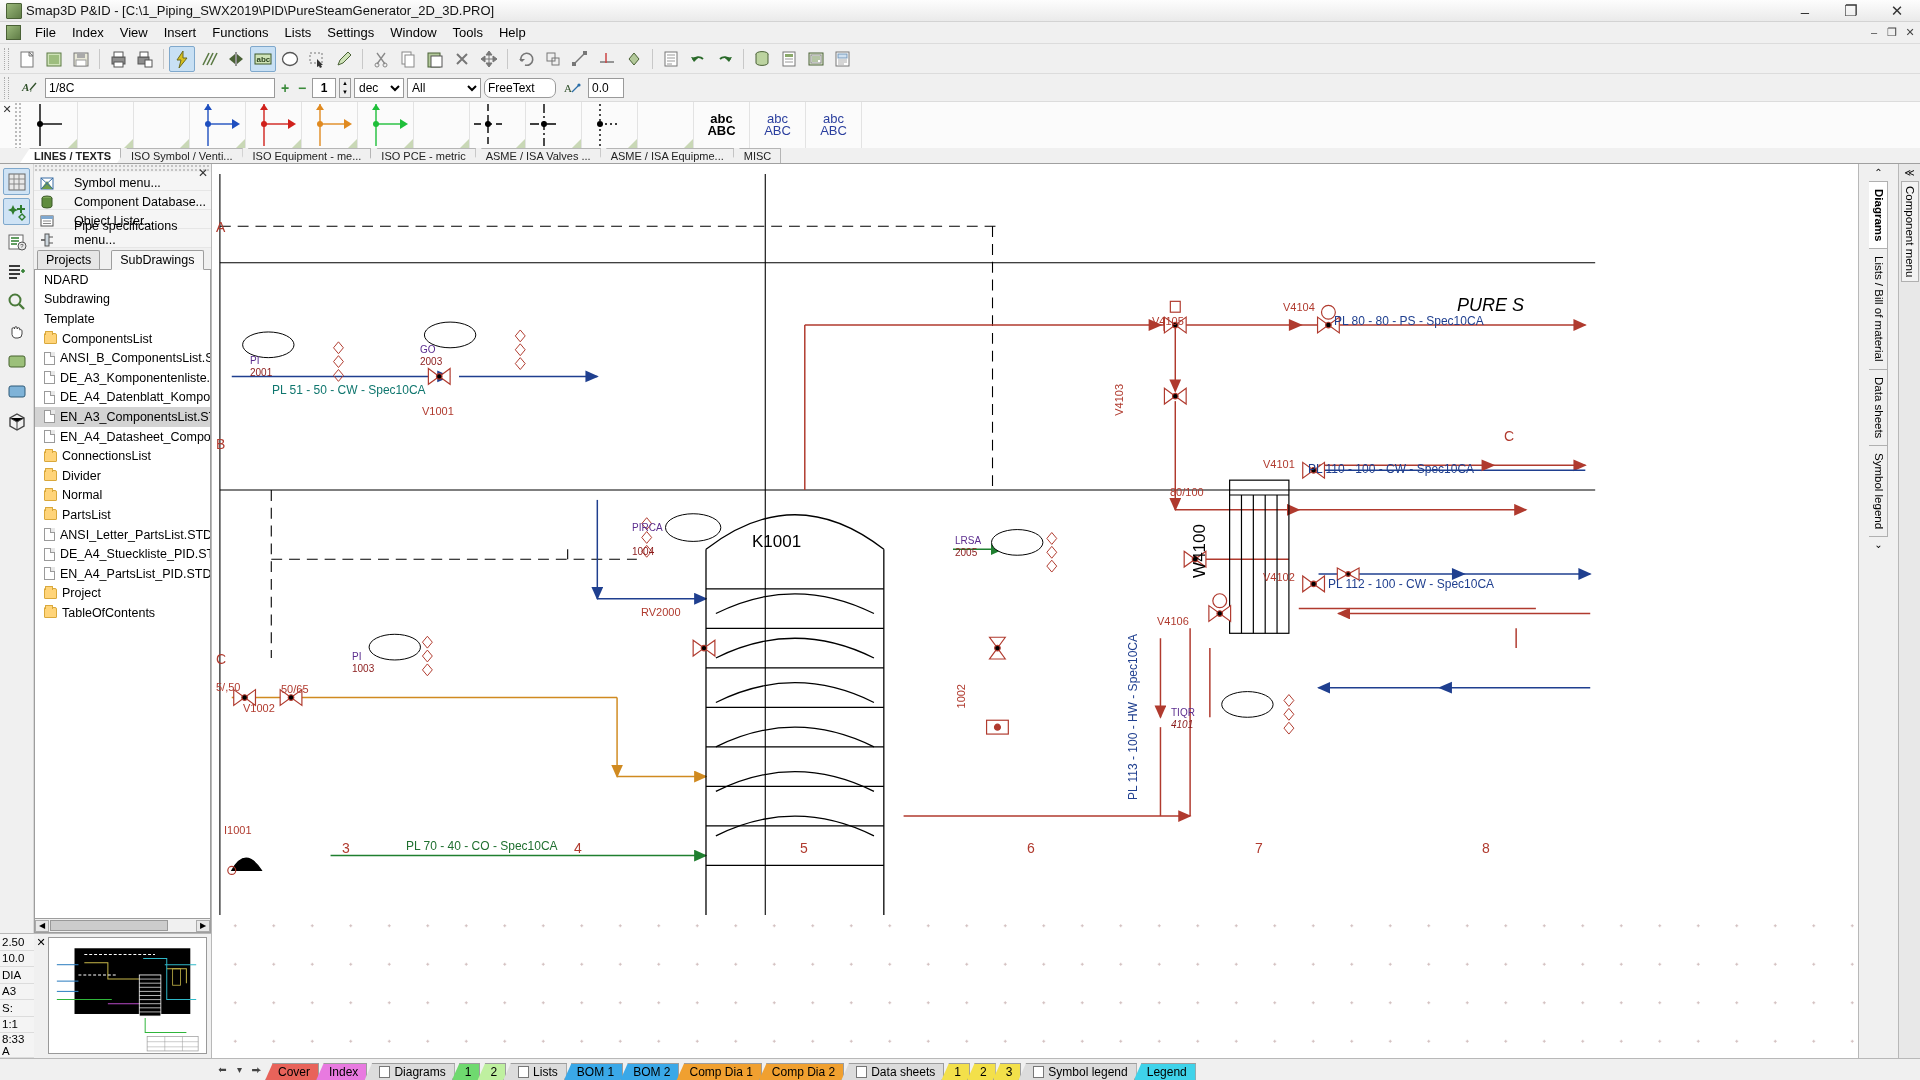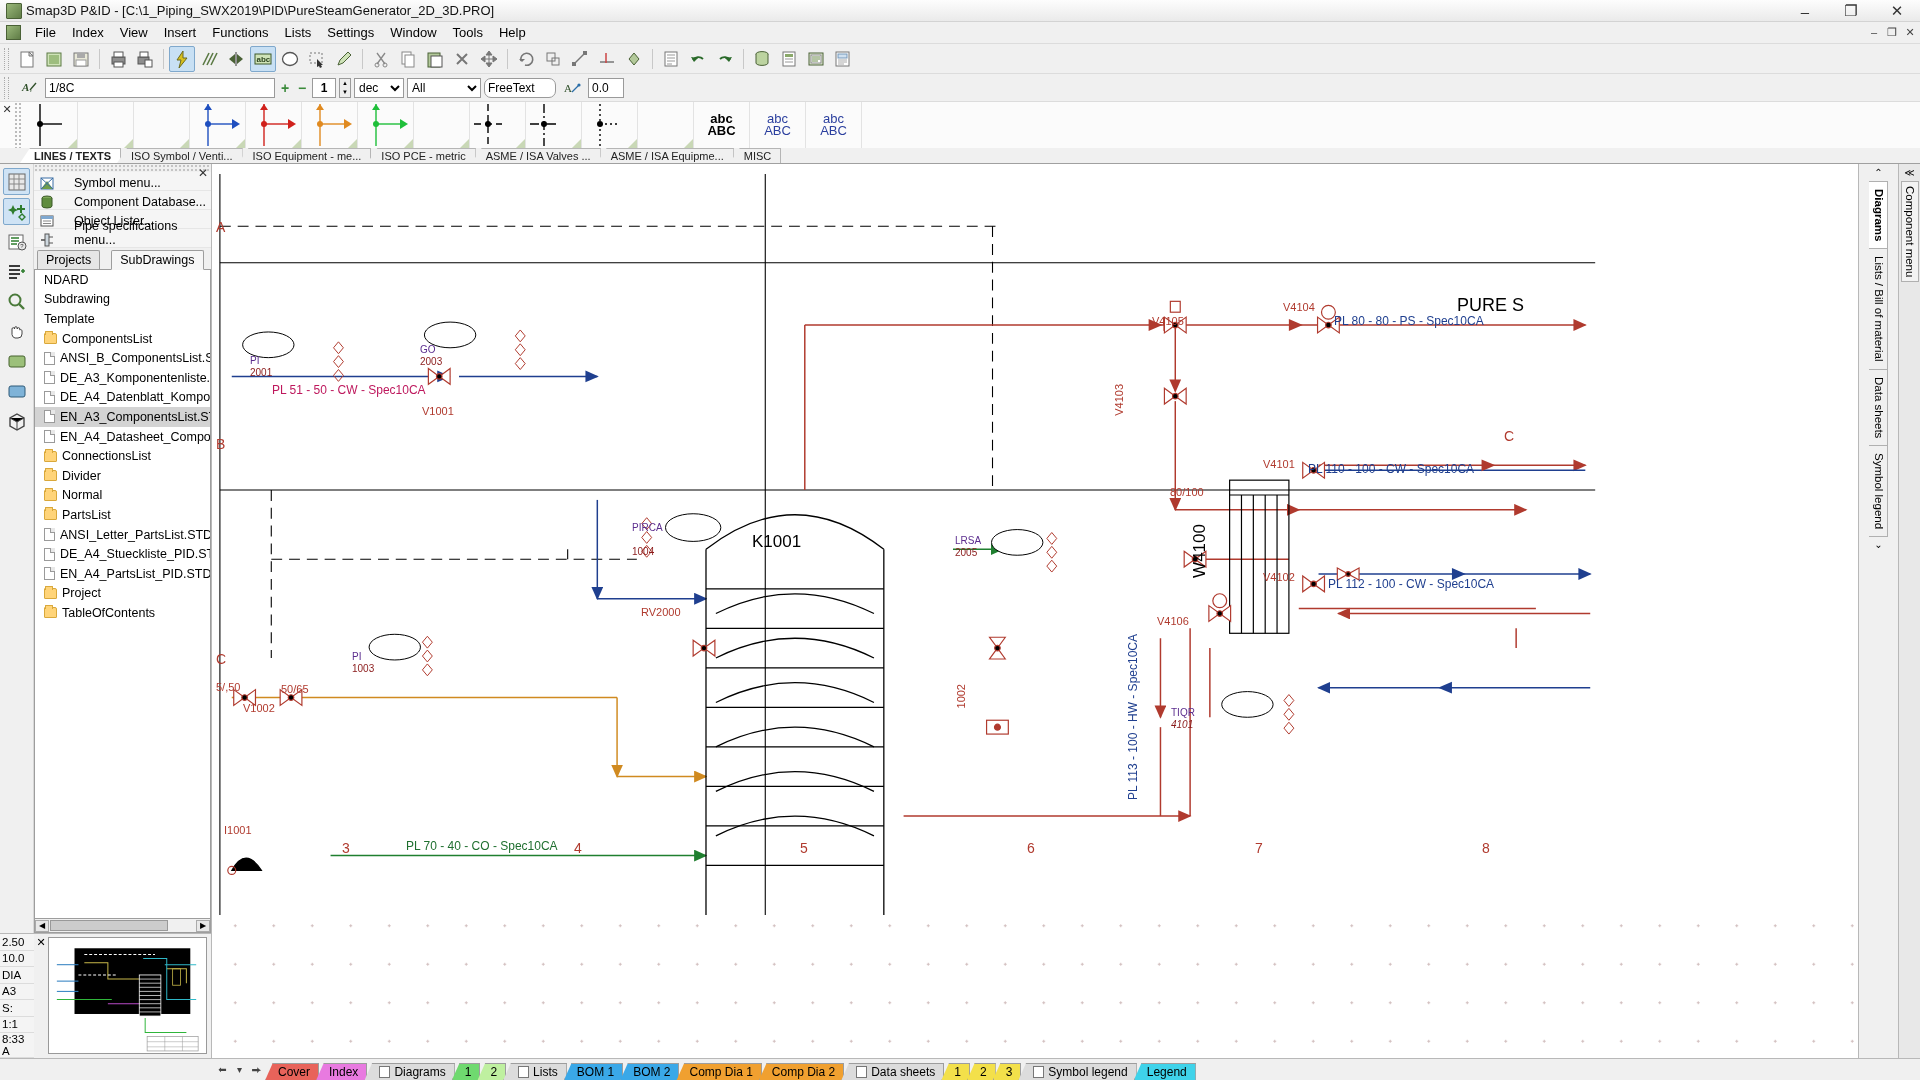--- a/index.html
+++ b/index.html
@@ -1008,22 +1008,22 @@
         <div class="dwg-txt lbl-red" style="left: 4px; top: 55px; font-size: 14px;">A</div>
         <div class="dwg-txt lbl-red" style="left: 4px; top: 272px; font-size: 14px;">B</div>
         <div class="dwg-txt lbl-red" style="left: 4px; top: 487px; font-size: 14px;">C</div>
         <div class="dwg-txt lbl-red" style="left: 1292px; top: 264px; font-size: 14px;">C</div>
         <div class="dwg-txt lbl-red" style="left: 130px; top: 676px; font-size: 14px;">3</div>
         <div class="dwg-txt lbl-red" style="left: 362px; top: 676px; font-size: 14px;">4</div>
         <div class="dwg-txt lbl-red" style="left: 588px; top: 676px; font-size: 14px;">5</div>
         <div class="dwg-txt lbl-red" style="left: 815px; top: 676px; font-size: 14px;">6</div>
         <div class="dwg-txt lbl-red" style="left: 1043px; top: 676px; font-size: 14px;">7</div>
         <div class="dwg-txt lbl-red" style="left: 1270px; top: 676px; font-size: 14px;">8</div>
-        <div class="dwg-txt lbl-blk" style="left: 1245px; top: 131px; font-size: 18px;">PURE S</div>
-        <div class="dwg-txt lbl-blue" style="left: 60px; top: 219px; color: #be185d;">PL 51 - 50 - CW - Spec10CA</div>
+        <div class="dwg-txt lbl-blk" style="left: 1245px; top: 131px; font-size: 18px; font-style: italic;">PURE S</div>
+        <div class="dwg-txt lbl-blue" style="left: 60px; top: 219px; color: #0f766e;">PL 51 - 50 - CW - Spec10CA</div>
         <div class="dwg-txt lbl-blue" style="left: 1122px; top: 150px; color: rgb(31, 63, 143);">PL 80 - 80 - PS - Spec10CA</div>
         <div class="dwg-txt lbl-blue" style="left: 1096px; top: 298px; color: rgb(31, 63, 143);">PL 110 - 100 - CW - Spec10CA</div>
         <div class="dwg-txt lbl-blue" style="left: 1116px; top: 413px; color: rgb(31, 63, 143);">PL 112 - 100 - CW - Spec10CA</div>
         <div class="dwg-txt lbl-blue" style="left: 194px; top: 675px; color: rgb(31, 111, 47);">PL 70 - 40 - CO - Spec10CA</div>
         <div class="dwg-txt lbl-blue" style="left: 914px; top: 470px; writing-mode: vertical-rl; transform: rotate(180deg); color: rgb(31, 63, 143);">PL 113 - 100 - HW - Spec10CA</div>
         <div class="dwg-txt lbl-purple" style="left: 38px; top: 191px; font-size: 10px; text-align: center;">PI</div>
         <div class="dwg-txt lbl-purple" style="left: 38px; top: 203px; font-size: 10px; color: rgb(138, 26, 26);">2001</div>
         <div class="dwg-txt lbl-purple" style="left: 208px; top: 180px; font-size: 10px; text-align: center;">GO</div>
         <div class="dwg-txt lbl-purple" style="left: 208px; top: 192px; font-size: 10px; color: rgb(138, 26, 26);">2003</div>
         <div class="dwg-txt lbl-purple" style="left: 420px; top: 358px; font-size: 10px; text-align: center;">PIRCA</div>

